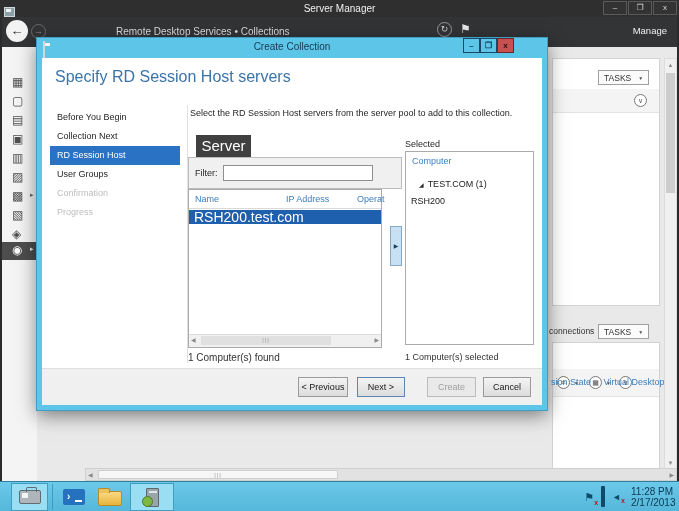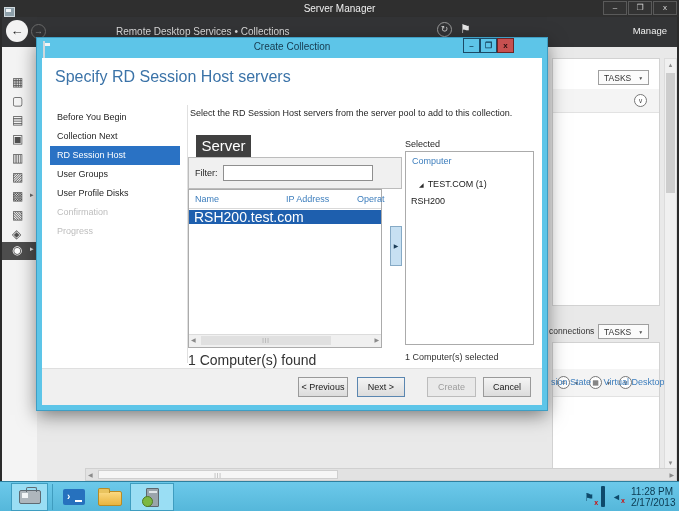--- a/index.html
+++ b/index.html
@@ -103,21 +103,21 @@
   .pt-head { position:absolute; left:0; top:0; width:192px; height:19px; border-bottom:1px solid #d9d9d9; }
   .pt-head span { position:absolute; top:4px; font-size:9px; color:#3d7ebd; white-space:nowrap; }
   .pt-h0 { left:6px; } .pt-h1 { left:97px; } .pt-h2 { left:168px; }
   .pt-row-sel { position:absolute; left:0; top:20px; width:192px; height:14px; background:#1e5fae;
                 color:#ffffff; font-size:14px; line-height:14px; padding-left:5px; }
   .pt-hscroll { position:absolute; left:0; bottom:0; width:192px; height:13px; background:#f0f0f0; border-top:1px solid #dcdcdc; }
   .pt-hscroll .left { position:absolute; left:2px; top:1px; font-size:6px; color:#8a8a8a; }
   .pt-hscroll .right { position:absolute; right:2px; top:1px; font-size:6px; color:#8a8a8a; }
   .pt-hscroll .thumb { position:absolute; left:12px; top:1px; width:130px; height:9px; background:#e0e0e0;
                        text-align:center; font-size:6px; line-height:8px; color:#9a9a9a; letter-spacing:1px; }
-  .found-text { position:absolute; left:146px; top:294px; font-size:14px; color:#333; }
+  .found-text { position:absolute; left:146px; top:294px; font-size:10px; color:#333; }
 
   .add-btn { position:absolute; left:348px; top:168px; width:12px; height:40px; background:#c7e0f2;
              border:1px solid #86aac6; color:#1c3d57; font-size:6px; text-align:center; line-height:38px; }
 
   .sel-label { position:absolute; left:363px; top:81px; font-size:9px; color:#262626; }
   .sel-box { position:absolute; left:363px; top:93px; width:129px; height:194px; border:1px solid #ababab; background:#fff; }
   .sel-col-head { position:absolute; left:6px; top:4px; font-size:9px; color:#3d7ebd; }
   .sel-group { position:absolute; left:13px; top:27px; font-size:9px; color:#1a1a1a; }
   .sel-group .tri { font-size:6px; color:#2b2b2b; margin-right:4px; }
   .sel-item { position:absolute; left:5px; top:44px; font-size:9px; color:#1a1a1a; }
@@ -287,21 +287,20 @@
     </div>
 
     <div class="dlg-body">
       <div class="dlg-heading">Specify RD Session Host servers</div>
 
       <div class="steps">
         <div class="step">Before You Begin</div>
         <div class="step">Collection Next</div>
         <div class="step sel">RD Session Host</div>
         <div class="step">User Groups</div>
-        <div class="step">User Profile Disks</div>
         <div class="step dis">Confirmation</div>
         <div class="step dis">Progress</div>
       </div>
       <div class="steps-divider"></div>
 
       <div class="instruction">Select the RD Session Host servers from the server pool to add to this collection.</div>
 
       <div class="pool-tab">Server Pool</div>
 
       <div class="filter-panel">

